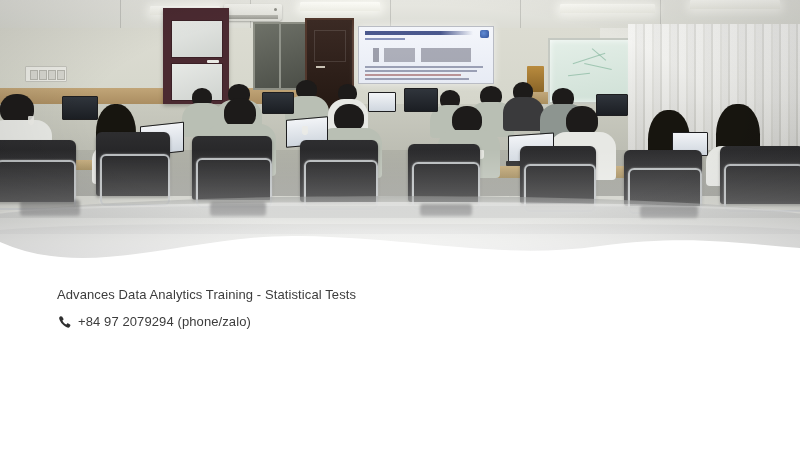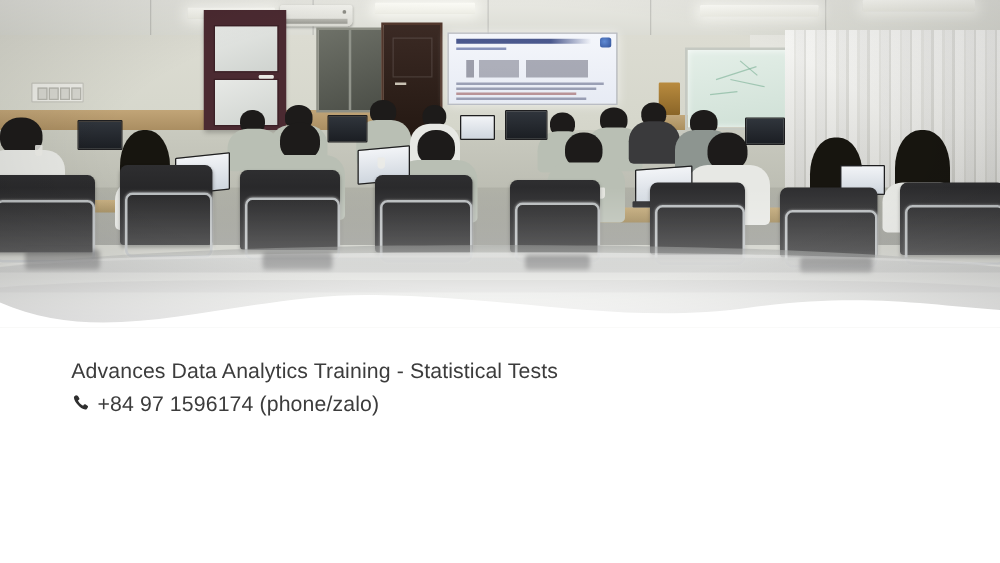--- a/index.html
+++ b/index.html
@@ -313,21 +313,21 @@
   }
 
   
   .caption {
     position: absolute; left: 0; top: 262px; width: 800px; height: 188px;
     background: #ffffff;
   }
   .cap-line {
     position: absolute; left: 57px;
     color: #3c3c3c;
-    font-size: 17px;
+    font-size: 13px;
     letter-spacing: .1px;
     white-space: nowrap;
   }
   .cap-line.l1 { top: 25px; }
   .cap-line.l2 { top: 52px; left: 78px; }
   .cap-line.l3 { top: 79px; }
   .phone-icon {
     position: absolute; left: 57px; top: 53px;
     width: 15px; height: 15px;
     color: #2f2f2f;
@@ -534,17 +534,17 @@
   </div>
 
   <div class="caption">
     <div class="cap-line l1">Advances Data Analytics Training - Statistical Tests</div>
 
     <span class="phone-icon">
       <svg viewBox="0 0 24 24" width="15" height="15" fill="#2f2f2f">
         <path d="M6.6 2.5c.7-.4 1.6-.2 2 .5l1.7 2.8c.4.7.2 1.6-.5 2l-1.2.8c.5 1.4 1.4 2.8 2.6 4s2.6 2.1 4 2.6l.8-1.2c.4-.7 1.3-.9 2-.5l2.8 1.7c.7.4.9 1.3.5 2l-1.2 2c-.5.8-1.4 1.2-2.3 1.1C12.4 19.6 4.4 11.6 3.4 5.2c-.1-.9.3-1.8 1.1-2.3l2.1-1.3z"></path>
       </svg>
     </span>
-    <div class="cap-line l2">+84 97 1596174 (phone/zalo)</div>
+    <div class="cap-line l2">+84 97 2079294 (phone/zalo)</div>
 
   </div>
 
 </div>
 
 </body></html>

